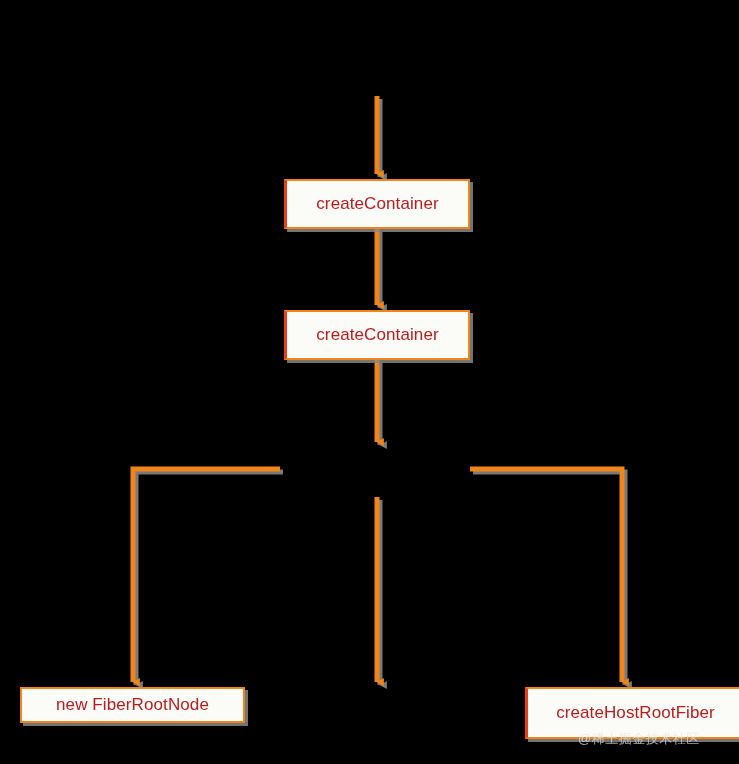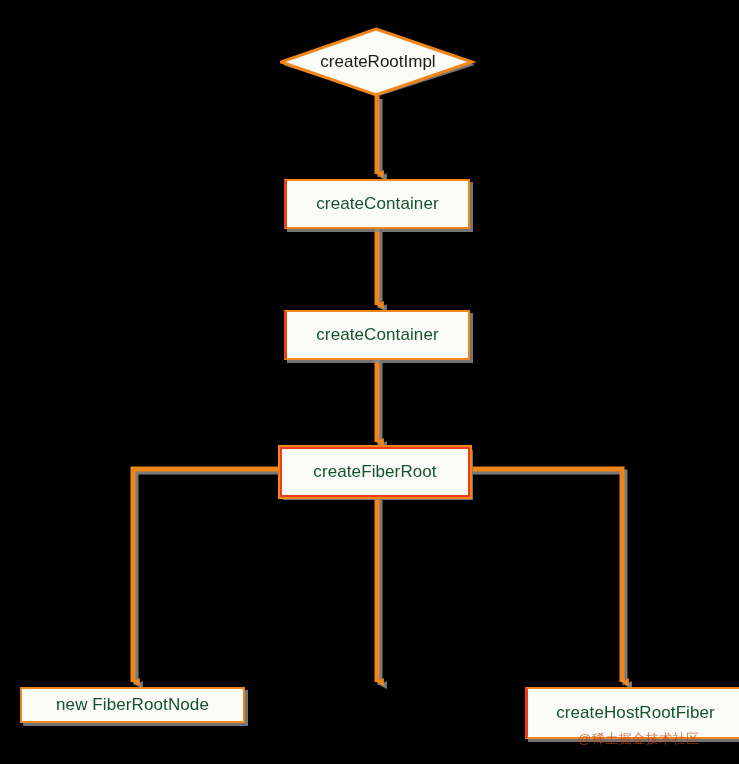--- a/index.html
+++ b/index.html
@@ -25,21 +25,21 @@
     height: 764px;
   }
   .node {
     position: absolute;
     box-sizing: border-box;
     background: #fbfbf8;
     border: 2px solid #f08519;
     display: flex;
     align-items: center;
     justify-content: center;
-    color: #14532d;
+    color: #b91c1c;
     font-size: 17px;
     letter-spacing: 0.1px;
     white-space: nowrap;
     box-shadow: 3px 3px 0 0 rgba(136,136,136,0.85);
   }
   .node.accent-left {
     border-left: 3px solid #f03c16;
   }
   .node.accent-strong {
     border: 2px solid #f03c16;
@@ -61,21 +61,21 @@
     width: 100%;
     height: 100%;
   }
   .decision .decision-label {
     position: relative;
     z-index: 2;
   }
   .watermark {
     position: absolute;
     font-size: 13px;
-    color: #c2410c;
+    color: #e5e5e5;
     opacity: 0.72;
     white-space: nowrap;
     letter-spacing: 0.5px;
   }
 </style>
 </head>
 <body>
 
 <div id="canvas">
 
@@ -101,39 +101,29 @@
     <g stroke="#f08519" stroke-width="5" fill="none">
       <path d="M377,96 L377,174" marker-end="url(#arrow)"></path>
       <path d="M377,229 L377,305" marker-end="url(#arrow)"></path>
       <path d="M377,360 L377,442" marker-end="url(#arrow)"></path>
       <path d="M377,497 L377,682" marker-end="url(#arrow)"></path>
       <path d="M280,469 L133,469 L133,682" marker-end="url(#arrow)"></path>
       <path d="M470,469 L622,469 L622,682" marker-end="url(#arrow)"></path>
     </g>
   </svg>
 
-  <div class="decision" style="left:280px; top:27px; width:196px; height:70px;">
-    <svg class="diamond-shape" viewBox="0 0 196 70" preserveAspectRatio="none">
-      <polygon points="99,6 195,38 99,69 3,38" fill="#888888" opacity="0.85"></polygon>
-      <polygon points="96,2 192,35 96,68 1,35" fill="#fbfbf8" stroke="#f08519" stroke-width="3"></polygon>
-    </svg>
-    <span class="decision-label">createRootImpl</span>
-  </div>
 
   <div class="node accent-left" style="left:284px; top:179px; width:186px; height:50px;">
     <span>createContainer</span>
   </div>
 
   <div class="node accent-left" style="left:284px; top:310px; width:186px; height:50px;">
     <span>createContainer</span>
   </div>
 
-  <div class="node accent-strong" style="left:280px; top:447px; width:190px; height:50px;">
-    <span>createFiberRoot</span>
-  </div>
 
   <div class="node" style="left:20px; top:687px; width:225px; height:36px;">
     <span>new FiberRootNode</span>
   </div>
 
 
   <div class="node accent-left" style="left:525px; top:687px; width:220px; height:52px;">
     <span>createHostRootFiber</span>
   </div>
 

